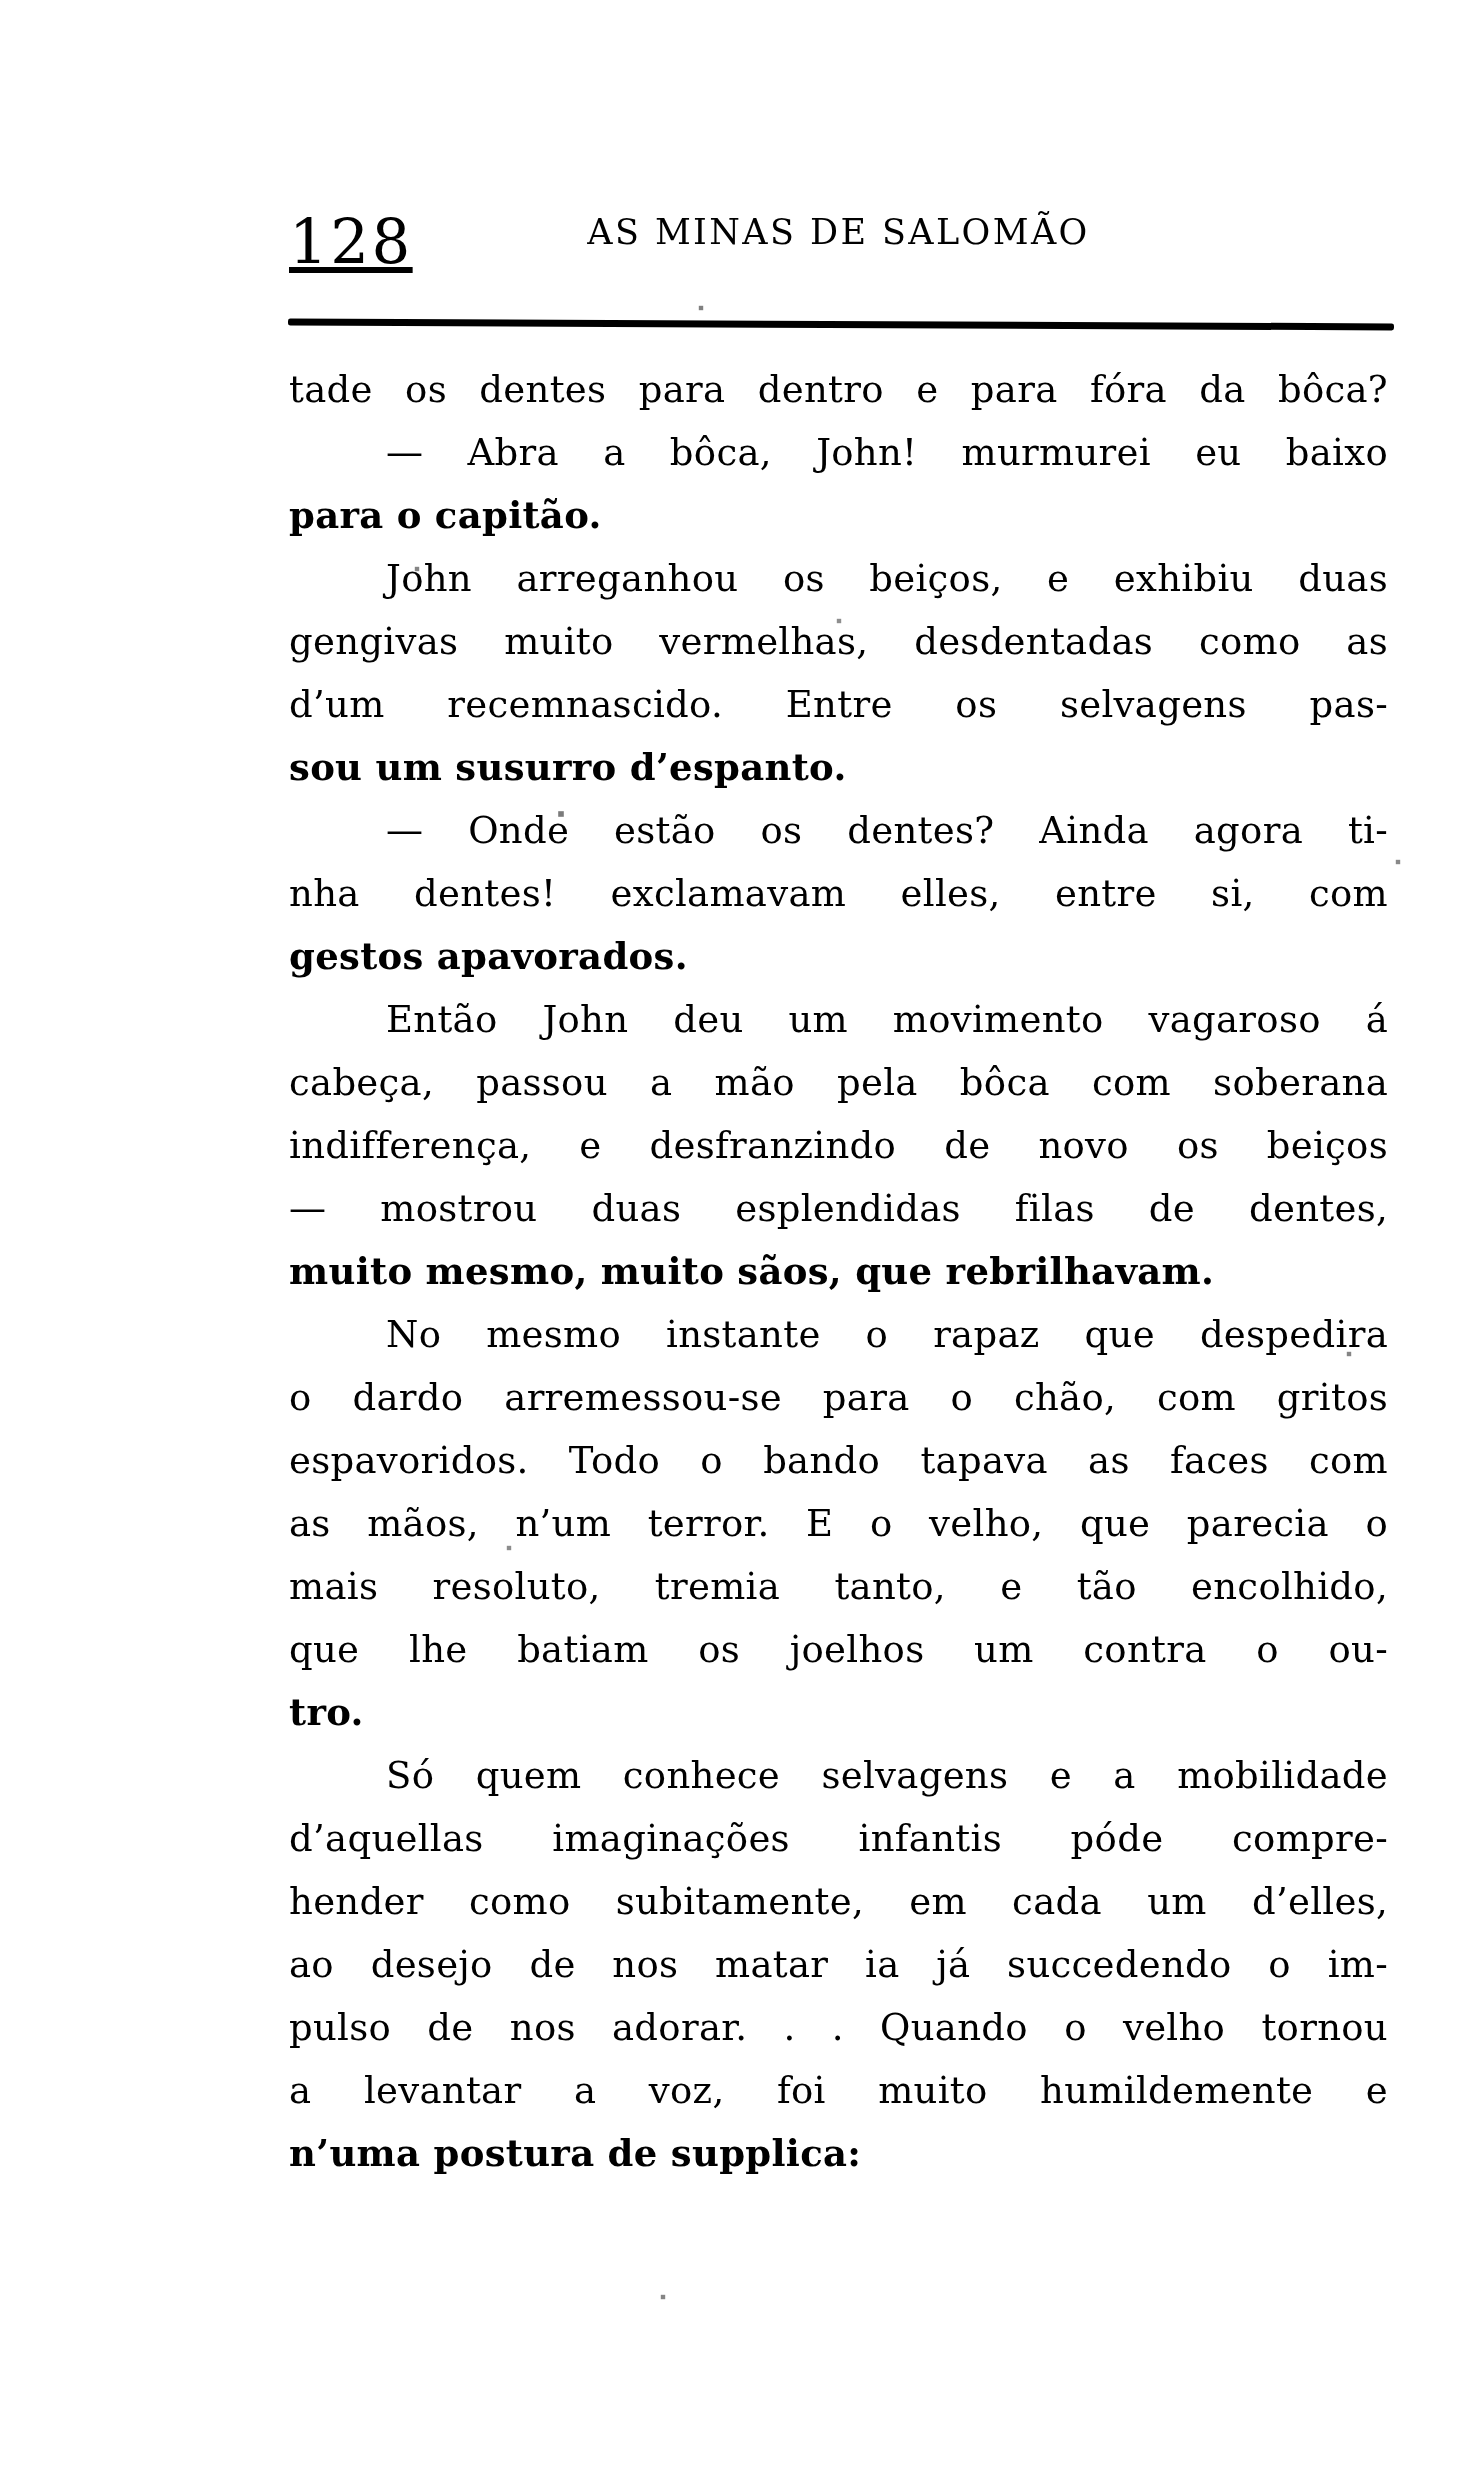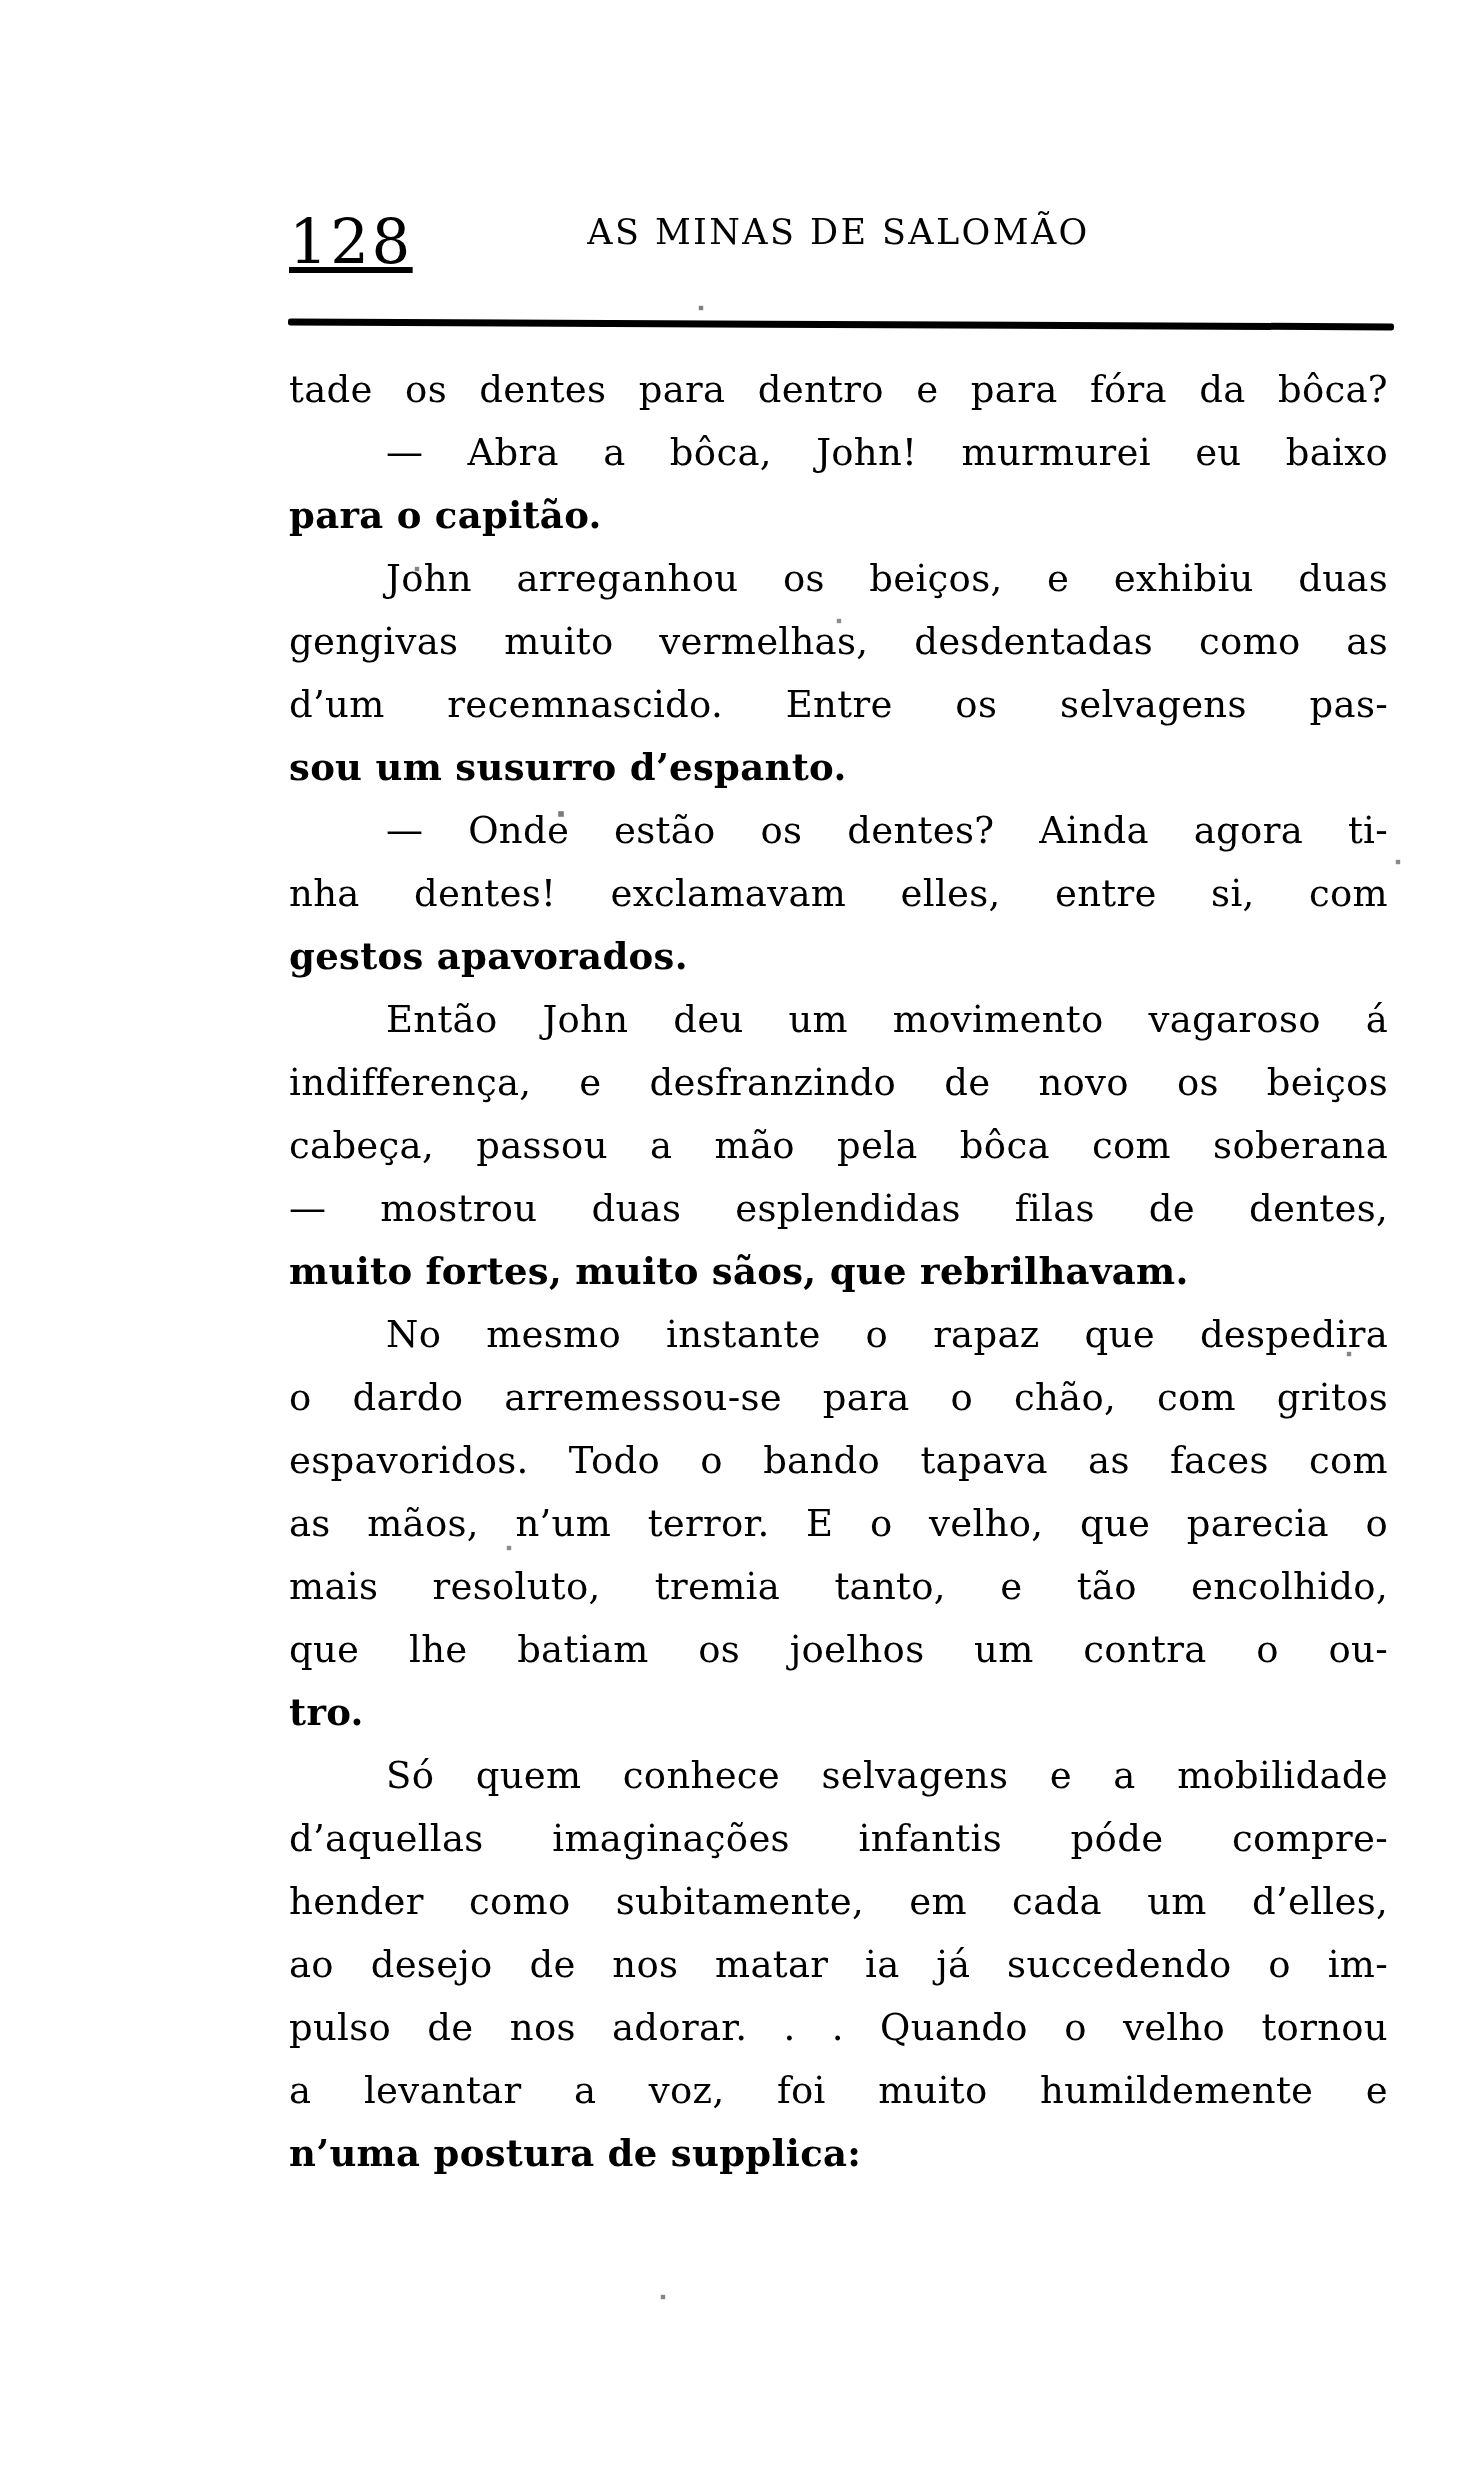--- a/index.html
+++ b/index.html
@@ -105,24 +105,24 @@
       <div class="line indent">— Abra a bôca, John! murmurei eu baixo</div>
       <div class="line endline">para o capitão.</div>
       <div class="line indent">John arreganhou os beiços, e exhibiu duas</div>
       <div class="line">gengivas muito vermelhas, desdentadas como as</div>
       <div class="line">d’um recemnascido. Entre os selvagens pas-</div>
       <div class="line endline">sou um susurro d’espanto.</div>
       <div class="line indent">— Onde estão os dentes? Ainda agora ti-</div>
       <div class="line">nha dentes! exclamavam elles, entre si, com</div>
       <div class="line endline">gestos apavorados.</div>
       <div class="line indent">Então John deu um movimento vagaroso á</div>
+      <div class="line">cabeça, passou a mão pela bôca com soberana</div>
       <div class="line">indifferença, e desfranzindo de novo os beiços</div>
-      <div class="line">cabeça, passou a mão pela bôca com soberana</div>
       <div class="line">— mostrou duas esplendidas filas de dentes,</div>
-      <div class="line endline">muito fortes, muito sãos, que rebrilhavam.</div>
+      <div class="line endline">muito mesmo, muito sãos, que rebrilhavam.</div>
       <div class="line indent">No mesmo instante o rapaz que despedira</div>
       <div class="line">o dardo arremessou-se para o chão, com gritos</div>
       <div class="line">espavoridos. Todo o bando tapava as faces com</div>
       <div class="line">as mãos, n’um terror. E o velho, que parecia o</div>
       <div class="line">mais resoluto, tremia tanto, e tão encolhido,</div>
       <div class="line">que lhe batiam os joelhos um contra o ou-</div>
       <div class="line endline">tro.</div>
       <div class="line indent">Só quem conhece selvagens e a mobilidade</div>
       <div class="line">d’aquellas imaginações infantis póde compre-</div>
       <div class="line">hender como subitamente, em cada um d’elles,</div>

